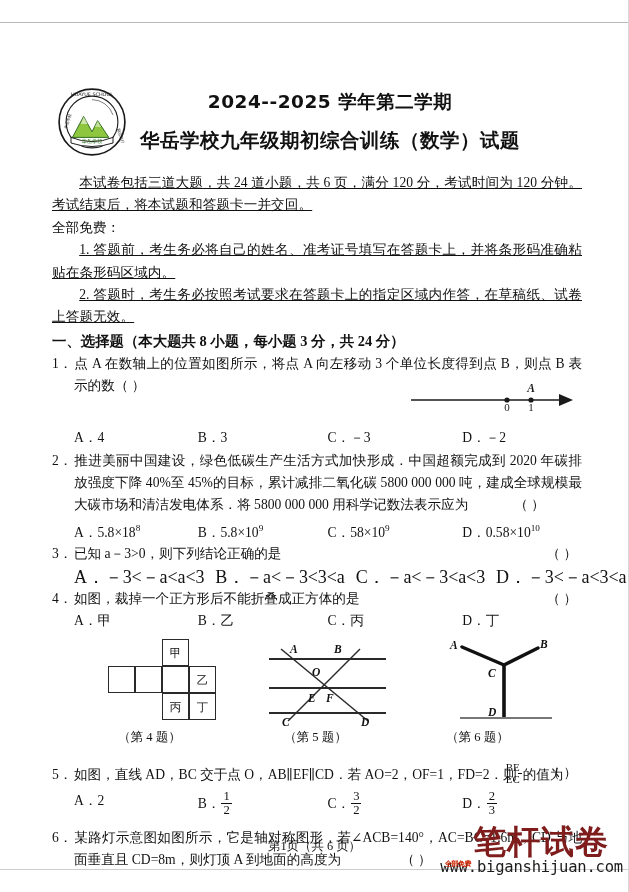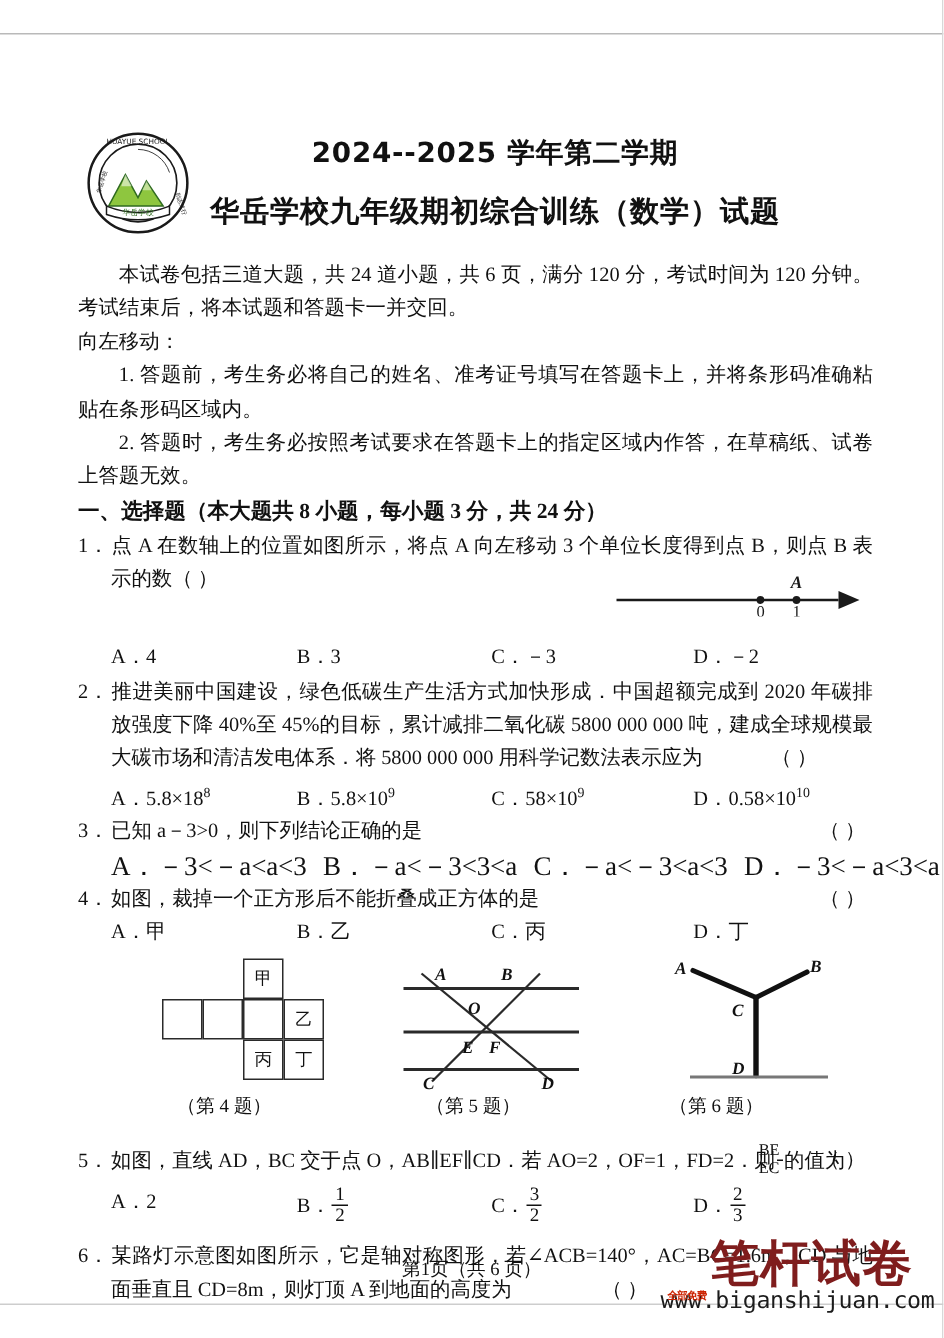--- a/index.html
+++ b/index.html
@@ -81,21 +81,21 @@
     padding-left: 26px;
   }
 
   
   .para {
     font-size: 13.6px;
     line-height: 22.4px;
     text-align: justify;
     letter-spacing: 0.1px;
   }
-  .indent2 { text-indent: 2em; }
+  .indent2 { text-indent: 2em; text-decoration: underline; }
   .para-note { font-size: 13.6px; line-height: 22.4px; }
 
   .section-title {
     font-size: 14.4px;
     font-weight: bold;
     line-height: 23px;
     margin-top: 1px;
   }
 
   
@@ -248,21 +248,21 @@
           <path d="M20 72 Q50 84 80 72 L80 80 Q50 90 20 80 Z" fill="#ffffff" stroke="#1a1a1a" stroke-width="1.4"></path>
           <text x="50" y="80" font-size="7.5" text-anchor="middle" fill="#2f6b1f" font-family="DejaVu Sans, sans-serif">华岳学校</text>
         </svg>
       </div>
 
       <div class="title-line-1">2024--2025 学年第二学期</div>
       <div class="title-line-2">华岳学校九年级期初综合训练（数学）试题</div>
     </div>
 
     <div class="para indent2">本试卷包括三道大题，共 24 道小题，共 6 页，满分 120 分，考试时间为 120 分钟。考试结束后，将本试题和答题卡一并交回。</div>
-    <div class="para-note">向左移动：</div>
+    <div class="para-note">全部免费：</div>
     <div class="para indent2">1. 答题前，考生务必将自己的姓名、准考证号填写在答题卡上，并将条形码准确粘贴在条形码区域内。</div>
     <div class="para indent2">2. 答题时，考生务必按照考试要求在答题卡上的指定区域内作答，在草稿纸、试卷上答题无效。</div>
 
     <div class="section-title">一、选择题（本大题共 8 小题，每小题 3 分，共 24 分）</div>
 
     <div class="q">
       <div class="q-body">
         <span class="q-num">1．</span><span>点 A 在数轴上的位置如图所示，将点 A 向左移动 3 个单位长度得到点 B，则点 B 表示的数（      ）</span>
       </div>
     </div>

